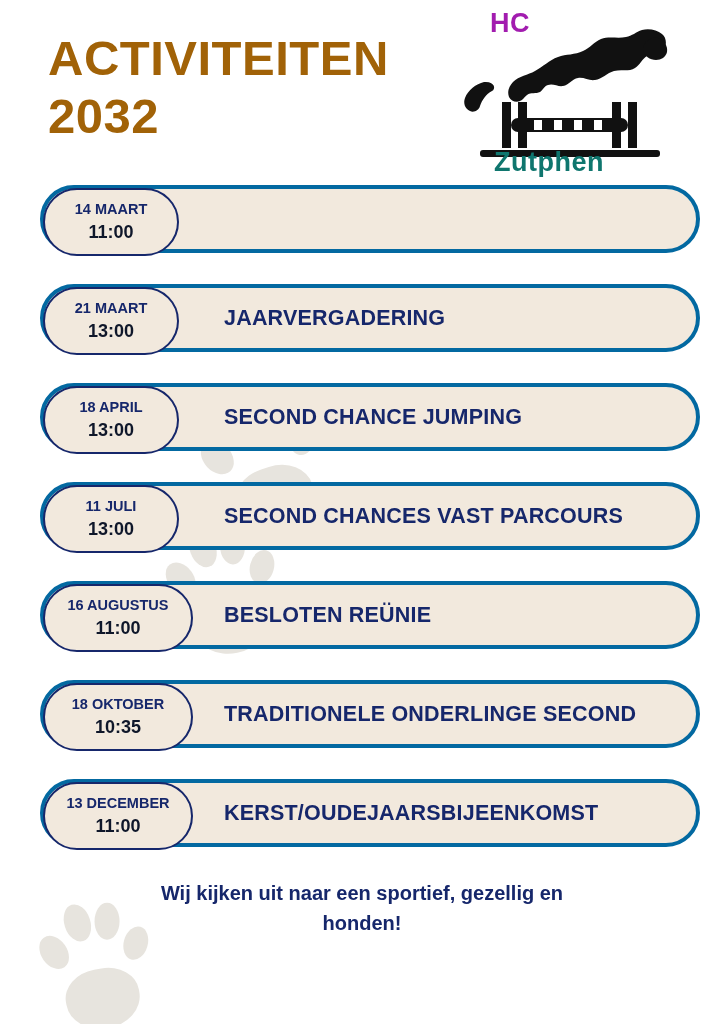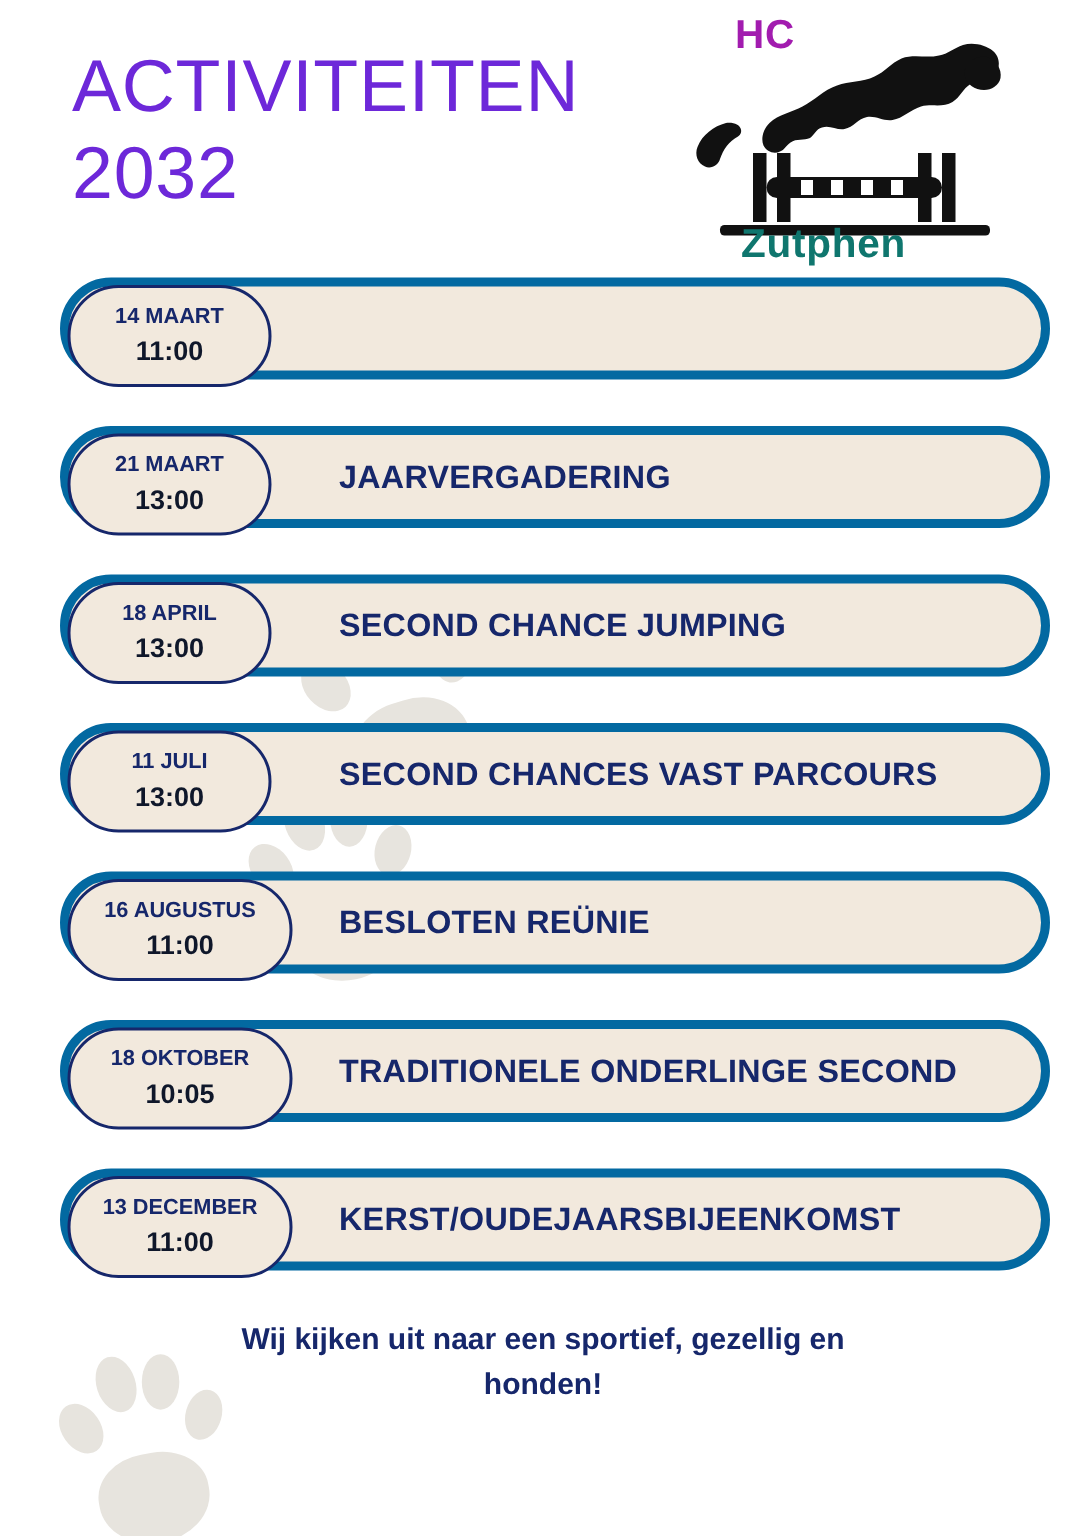--- a/index.html
+++ b/index.html
@@ -37,24 +37,24 @@
 
   
   .header {
     position: relative;
     padding: 30px 40px 0 48px;
     height: 175px;
     box-sizing: border-box;
   }
   .title {
     font-size: 49px;
-    font-weight: normal;
+    font-weight: bold;
     letter-spacing: 0.5px;
     line-height: 1.18;
-    color: #6d28d9;
+    color: #a16207;
     margin: 0;
     max-width: 430px;
   }
   .title .line2 {
     display: block;
   }
 
   .logo {
     position: absolute;
     right: 42px;
@@ -89,21 +89,21 @@
   
   .events {
     position: relative;
     padding: 10px 24px 0 40px;
   }
   .event-row {
     position: relative;
     height: 68px;
     margin-bottom: 31px;
     background: #f2e9dd;
-    border: 6px solid #0369a1;
+    border: 4px solid #0369a1;
     border-radius: 34px;
     display: flex;
     align-items: center;
     box-sizing: border-box;
   }
   .date-badge {
     position: absolute;
     left: -1px;
     top: -1px;
     height: 68px;
@@ -258,21 +258,21 @@
       <div class="date-badge">
         <div class="date">16 AUGUSTUS</div>
         <div class="time">11:00</div>
       </div>
       <div class="event-title">BESLOTEN REÜNIE</div>
     </div>
 
     <div class="event-row wide">
       <div class="date-badge">
         <div class="date">18 OKTOBER</div>
-        <div class="time">10:05</div>
+        <div class="time">10:35</div>
       </div>
       <div class="event-title">TRADITIONELE ONDERLINGE SECOND</div>
     </div>
 
     <div class="event-row wide">
       <div class="date-badge">
         <div class="date">13 DECEMBER</div>
         <div class="time">11:00</div>
       </div>
       <div class="event-title">KERST/OUDEJAARSBIJEENKOMST</div>

